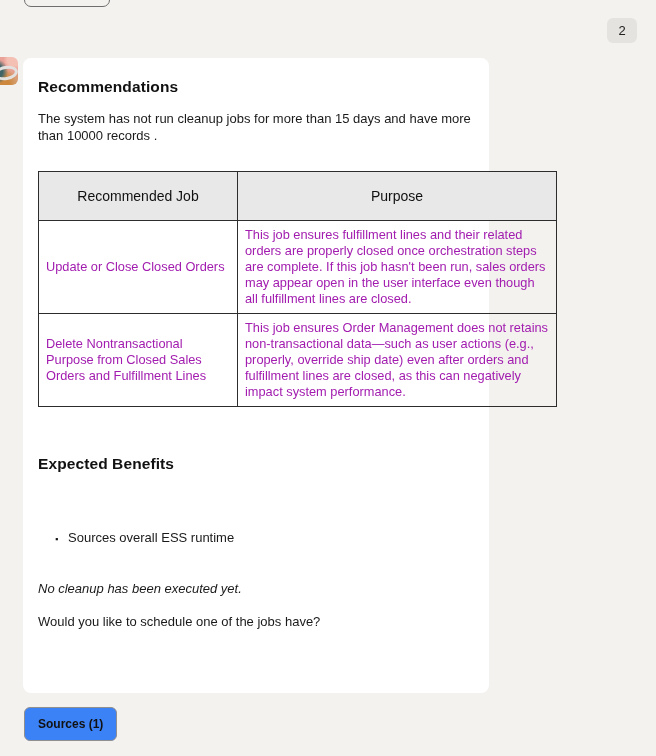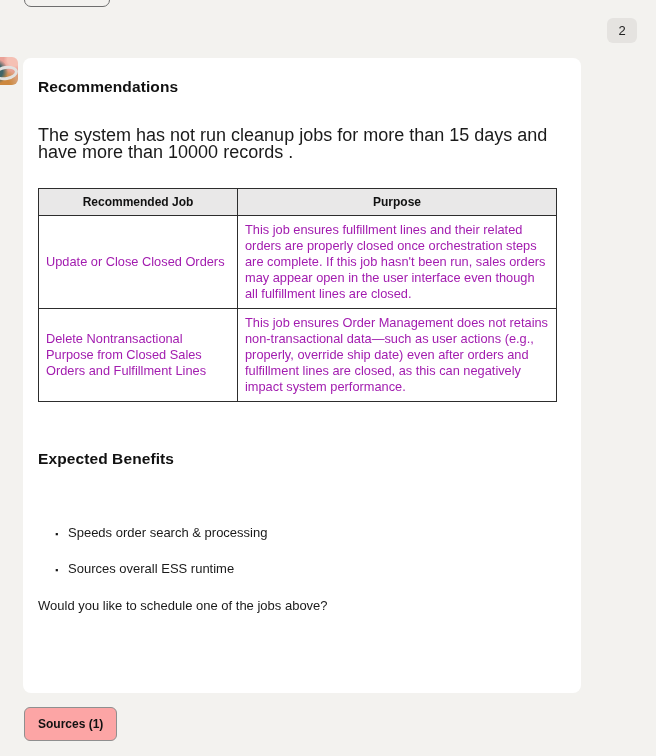--- a/index.html
+++ b/index.html
@@ -50,55 +50,55 @@
     position: absolute; left: 4px; top: 9px;
     width: 18px; height: 8px;
     border: 3px solid #e2e1df;
     border-radius: 50%;
     transform: rotate(-10deg);
   }
 
   
   .card {
     position: absolute; left: 23px; top: 58px;
-    width: 558px; height: 635px;
+    width: 466px; height: 635px;
     background: #ffffff;
     border-radius: 8px;
     padding: 20px 12px 0 15px;
   }
 
   .section-title {
     margin: 0;
     font-size: 15.5px;
     font-weight: 700;
     color: #111;
     letter-spacing: 0.1px;
   }
 
   .intro {
-    margin: 31px 0 0 0;
-    font-size: 18px;
+    margin: 14px 0 0 0;
+    font-size: 13px;
     line-height: 17px;
     max-width: 516px;
   }
 
   table.rec-table {
     margin-top: 27px;
     width: 518px;
     border-collapse: collapse;
     border: 1.5px solid #2d2d2d;
     table-layout: fixed;
   }
   .rec-table th {
     border: 1px solid #2d2d2d;
     background: #e9e8e8;
-    font-size: 12px;
-    font-weight: 700;
+    font-size: 14px;
+    font-weight: 400;
     text-align: center;
-    padding: 6px 6px;
+    padding: 16px 6px;
     color: #111;
   }
   .rec-table td {
     border: 1px solid #2d2d2d;
     font-size: 12.8px;
     line-height: 16px;
     padding: 6px 7px;
     vertical-align: middle;
     color: #a21caf;
   }
@@ -136,21 +136,21 @@
   .question {
     margin: 16px 0 0 0;
     font-size: 13px;
     line-height: 17px;
   }
 
   .sources-button {
     position: absolute; left: 24px; top: 707px;
     height: 34px;
     padding: 0 13px;
-    background: #fca5a5;
+    background: #3b82f6;
     border: 1.2px solid #8f8f8f;
     border-radius: 6px;
     font-family: "Liberation Sans", sans-serif;
     font-size: 12px;
     font-weight: 600;
     color: #111;
     cursor: pointer;
     display: inline-flex;
     align-items: center;
   }
@@ -191,24 +191,24 @@
       <tr>
         <td>Delete Nontransactional Purpose from Closed Sales Orders and Fulfillment Lines</td>
         <td>This job ensures Order Management does not retains non-transactional data—such as user actions (e.g., properly, override ship date) even after orders and fulfillment lines are closed, as this can negatively impact system performance.</td>
       </tr>
     </tbody>
   </table>
 
   <h2 class="section-title benefits-title">Expected Benefits</h2>
 
   <ul class="benefits">
-    <li>Speeds order search &amp; processing</li>
     <li>Sources overall ESS runtime</li>
   </ul>
 
-
-  <p class="question">Would you like to schedule one of the jobs above?</p>
+  <p class="note">No cleanup has been executed yet.</p>
+
+  <p class="question">Would you like to schedule one of the jobs have?</p>
 
 </div>
 
 <button class="sources-button">
   <span>Sources (1)</span>
 </button>
 
 </body></html>

